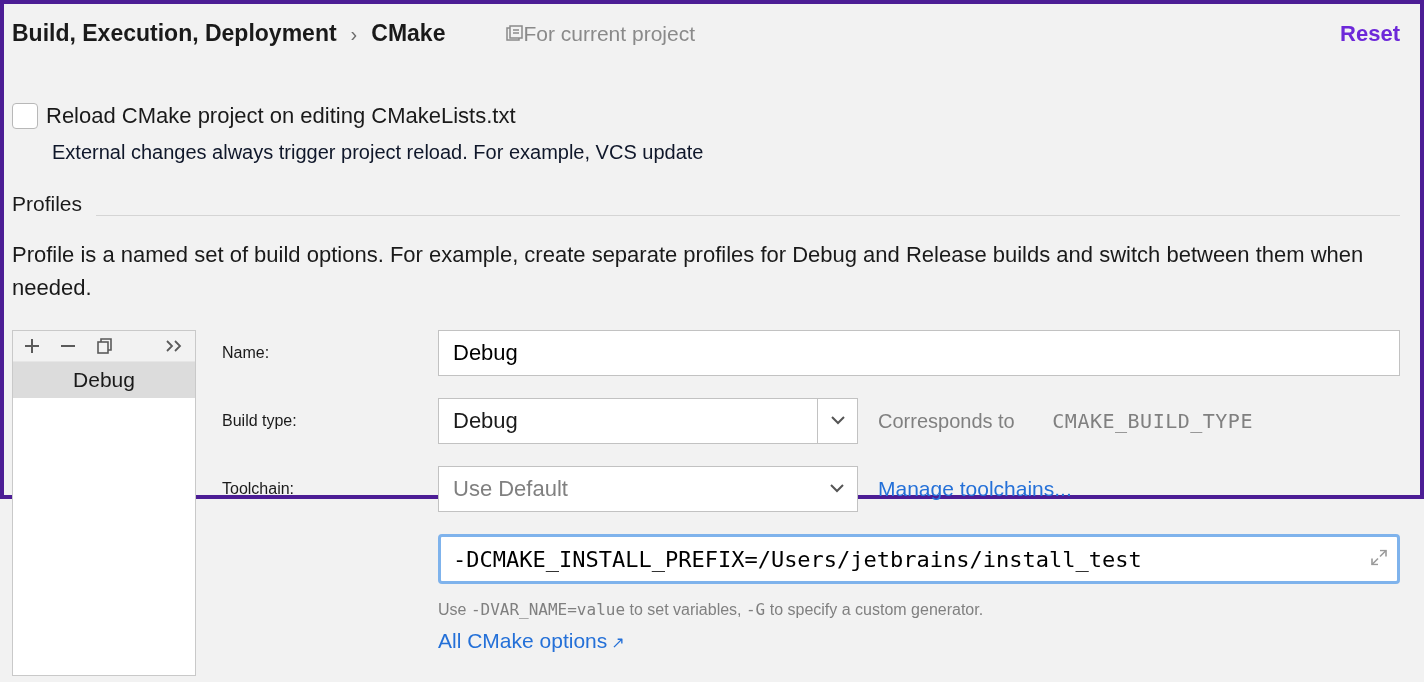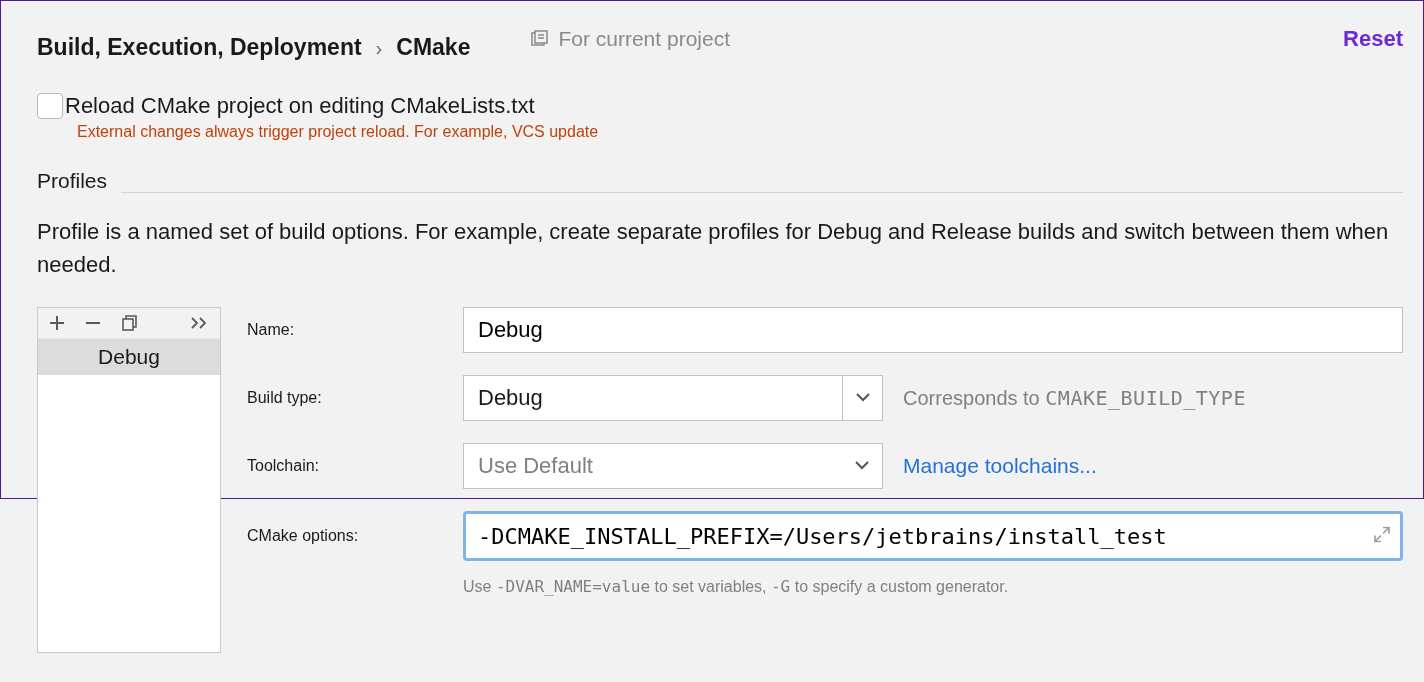--- a/index.html
+++ b/index.html
@@ -6,72 +6,72 @@
   html, body {
     margin: 0; padding: 0;
     width: 1424px; height: 682px;
     font-family: -apple-system, BlinkMacSystemFont, "Segoe UI", Arial, sans-serif;
     font-size: 20px;
     color: #1a1a1a;
     background: #f2f2f2;
   }
   .panel {
     width: 1424px; height: 499px;
-    border: 1px solid #4c1d95;
+    border: 4px solid #4c1d95;
     background: #f2f2f2;
     position: relative;
-    padding: 0 20px 20px 36px;
+    padding: 0 20px 20px 8px;
   }
   .header-row {
     display: flex;
     align-items: center;
     justify-content: space-between;
     padding-top: 16px;
     padding-bottom: 8px;
   }
   .breadcrumb {
     display: flex;
     align-items: baseline;
     gap: 14px;
     font-size: 23px;
   }
   .breadcrumb .crumb-parent { font-weight: 700; }
   .breadcrumb .chevron { color: #6b6b6b; font-weight: 400; font-size: 20px; }
-  .breadcrumb .crumb-current { font-weight: 700; margin-top: 17px; }
+  .breadcrumb .crumb-current { font-weight: 700; }
   .scope {
     display: inline-flex;
     align-items: center;
-    gap: 10px;
+    gap: 0;
     color: #8a8a8a;
     font-size: 21px;
     margin-left: 60px;
   }
   .scope svg { flex: 0 0 auto; }
   .reset {
     color: #6d28d9;
     font-weight: 700;
     font-size: 22px;
     cursor: pointer;
   }
 
-  .option-row { margin-top: 24px; display: flex; align-items: flex-end; gap: 2px; }
+  .option-row { margin-top: 48px; display: flex; align-items: flex-end; gap: 8px; }
   .checkbox {
     width: 26px; height: 26px;
     border: 1px solid #b8b8b8;
     border-radius: 4px;
     background: #fff;
     display: inline-block;
     flex: 0 0 auto;
   }
   .option-label { font-size: 22px; }
   .hint {
-    margin-top: 4px;
+    margin-top: 12px;
     margin-left: 40px;
-    color: #c2410c;
-    font-size: 16px;
+    color: #0f172a;
+    font-size: 20px;
   }
 
   .section-divider {
     display: flex;
     align-items: flex-end;
     gap: 14px;
     margin-top: 28px;
   }
   .section-divider .title { font-size: 21px; color: #1a1a1a; }
   .section-divider .line { flex: 1; height: 1px; background: #d5d5d5; }
@@ -153,21 +153,21 @@
     min-width: 0;
   }
   .combo .combo-arrow {
     width: 40px;
     display: flex; align-items: center; justify-content: center;
     color: #555;
   }
   .combo.split .combo-arrow { border-left: 1px solid #c2c2c2; }
   .combo .placeholder { color: #808080; }
   .note-inline { color: #808080; font-size: 20px; }
-  .note-inline .mono { font-family: ui-monospace, SFMono-Regular, Menlo, Consolas, monospace; letter-spacing: 0.5px; }
+  .note-inline .mono { font-family: ui-monospace, SFMono-Regular, Menlo, Consolas, monospace; letter-spacing: 0.5px; margin-left: 32px; }
   .link { color: #2470d8; font-size: 21px; cursor: pointer; }
   .link .ext { font-size: 16px; margin-left: 4px; }
 
   .cmake-options-wrap {
     position: relative;
     width: 100%;
     height: 50px;
     border: 3px solid #7fb3ec;
     border-radius: 4px;
     background: #fff;
@@ -299,35 +299,39 @@
           <div class="combo-text placeholder" style="flex:1;">Use Default</div>
           <div class="combo-arrow">
             <svg width="14" height="10" viewBox="0 0 14 10">
                 <path d="M1 1l6 6 6-6" fill="none" stroke="#555" stroke-width="2"></path>
               </svg>
           </div>
         </div>
         <span class="link">Manage toolchains...</span>
       </div>
 
-      <div class="label">CMake options:</div>
       <div class="cmake-options-wrap row-wide">
         <input type="text" value="-DCMAKE_INSTALL_PREFIX=/Users/jetbrains/install_test" style="">
         <span class="expand-icon">
           <svg width="16" height="16" viewBox="0 0 16 16" fill="none" stroke="#9a9a9a" stroke-width="1.6">
             <path d="M9 1h6v6"></path>
               <path d="M15 1l-6 6"></path>
             <path d="M7 15H1V9"></path>
               <path d="M1 15l6-6"></path>
           </svg>
         </span>
       </div>
 
       <div class="options-subtext">
         <div class="line1">
           <span>Use </span><span class="mono">-DVAR_NAME=value</span><span> to set variables, </span><span class="mono">-G</span><span> to specify a custom generator.</span>
         </div>
+        <div class="line2">
+          <span class="link">
+            <span>All CMake options</span><span class="ext">↗</span>
+          </span>
+        </div>
       </div>
 
     </div>
   </div>
 
 </div>
 
 </body></html>

